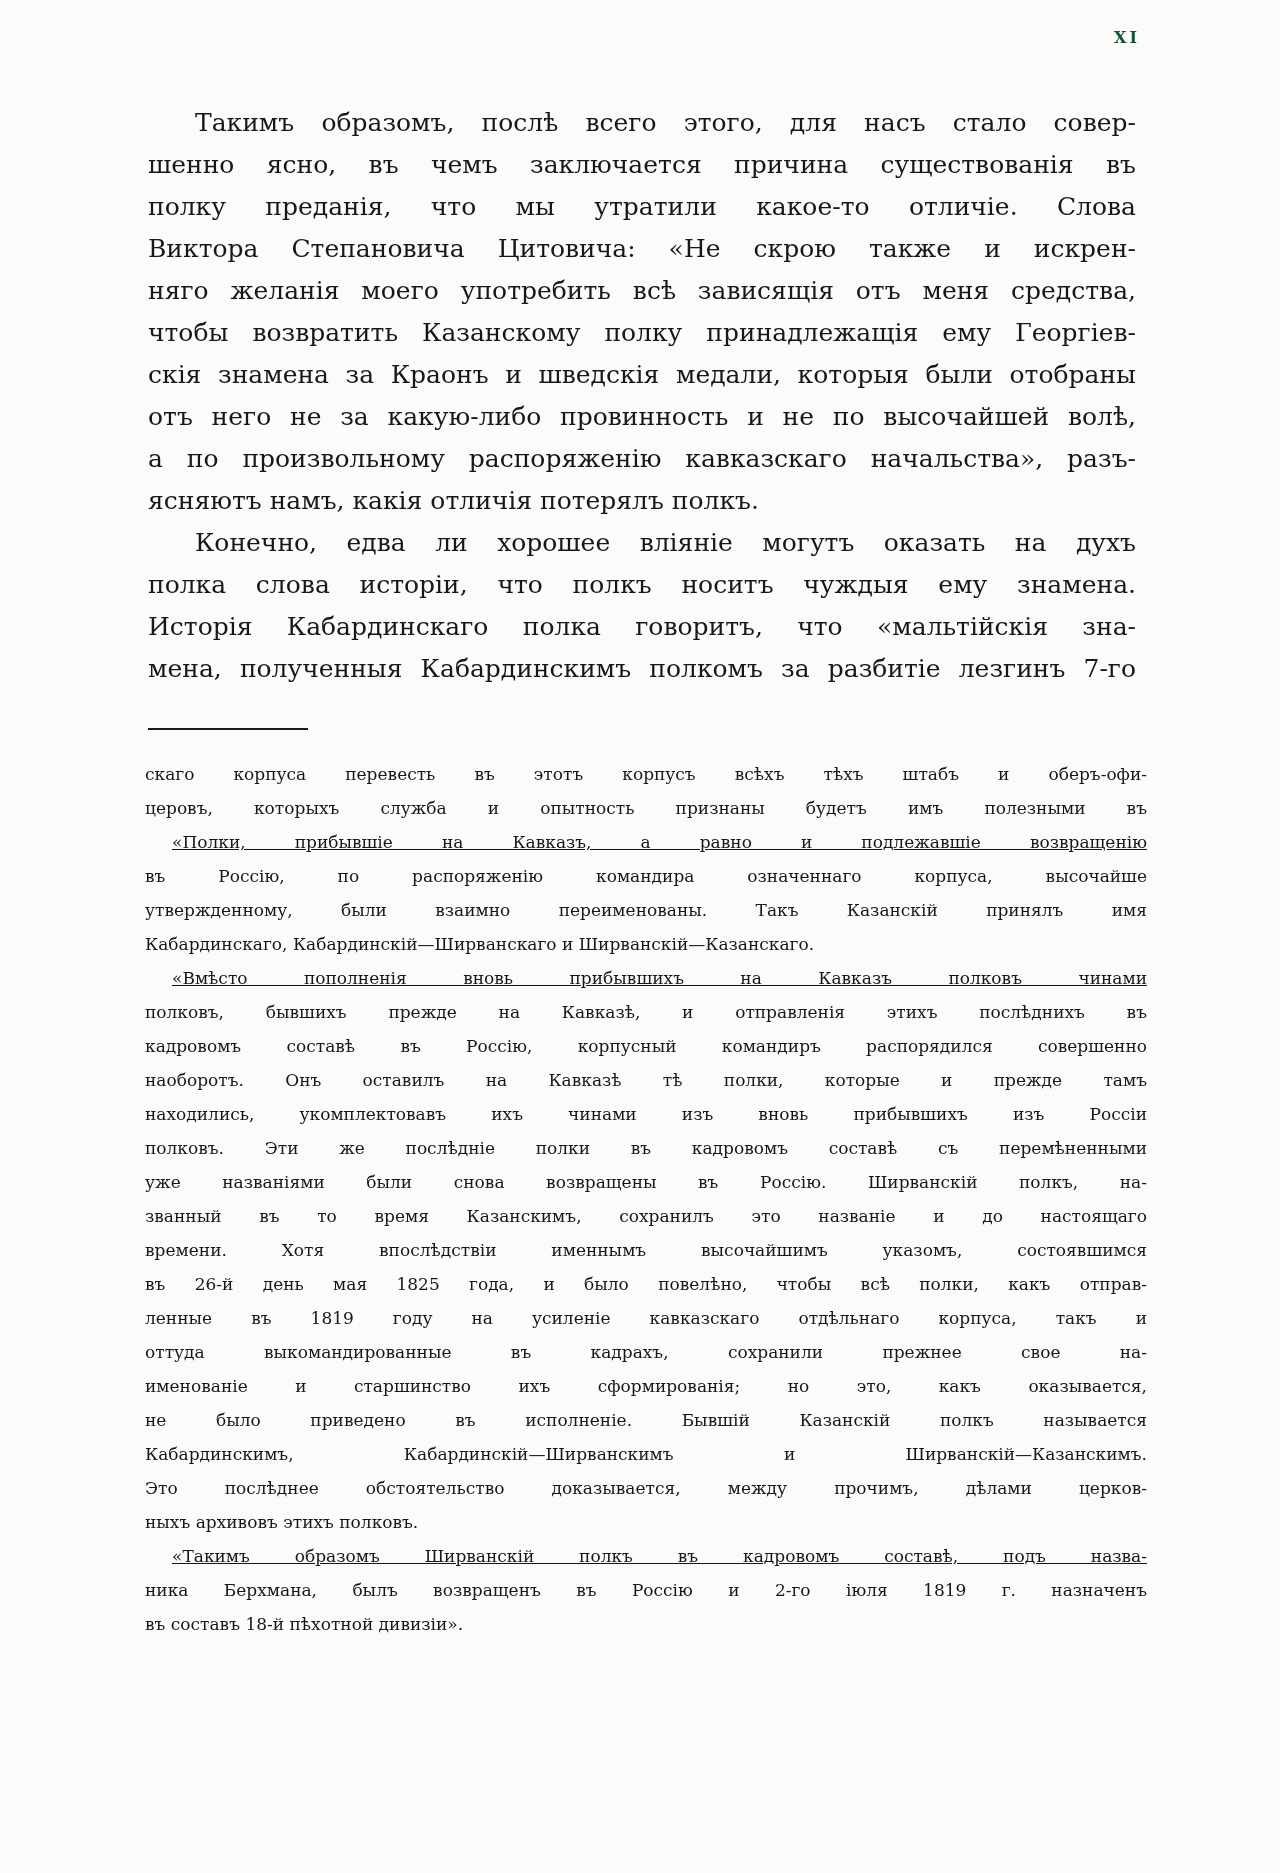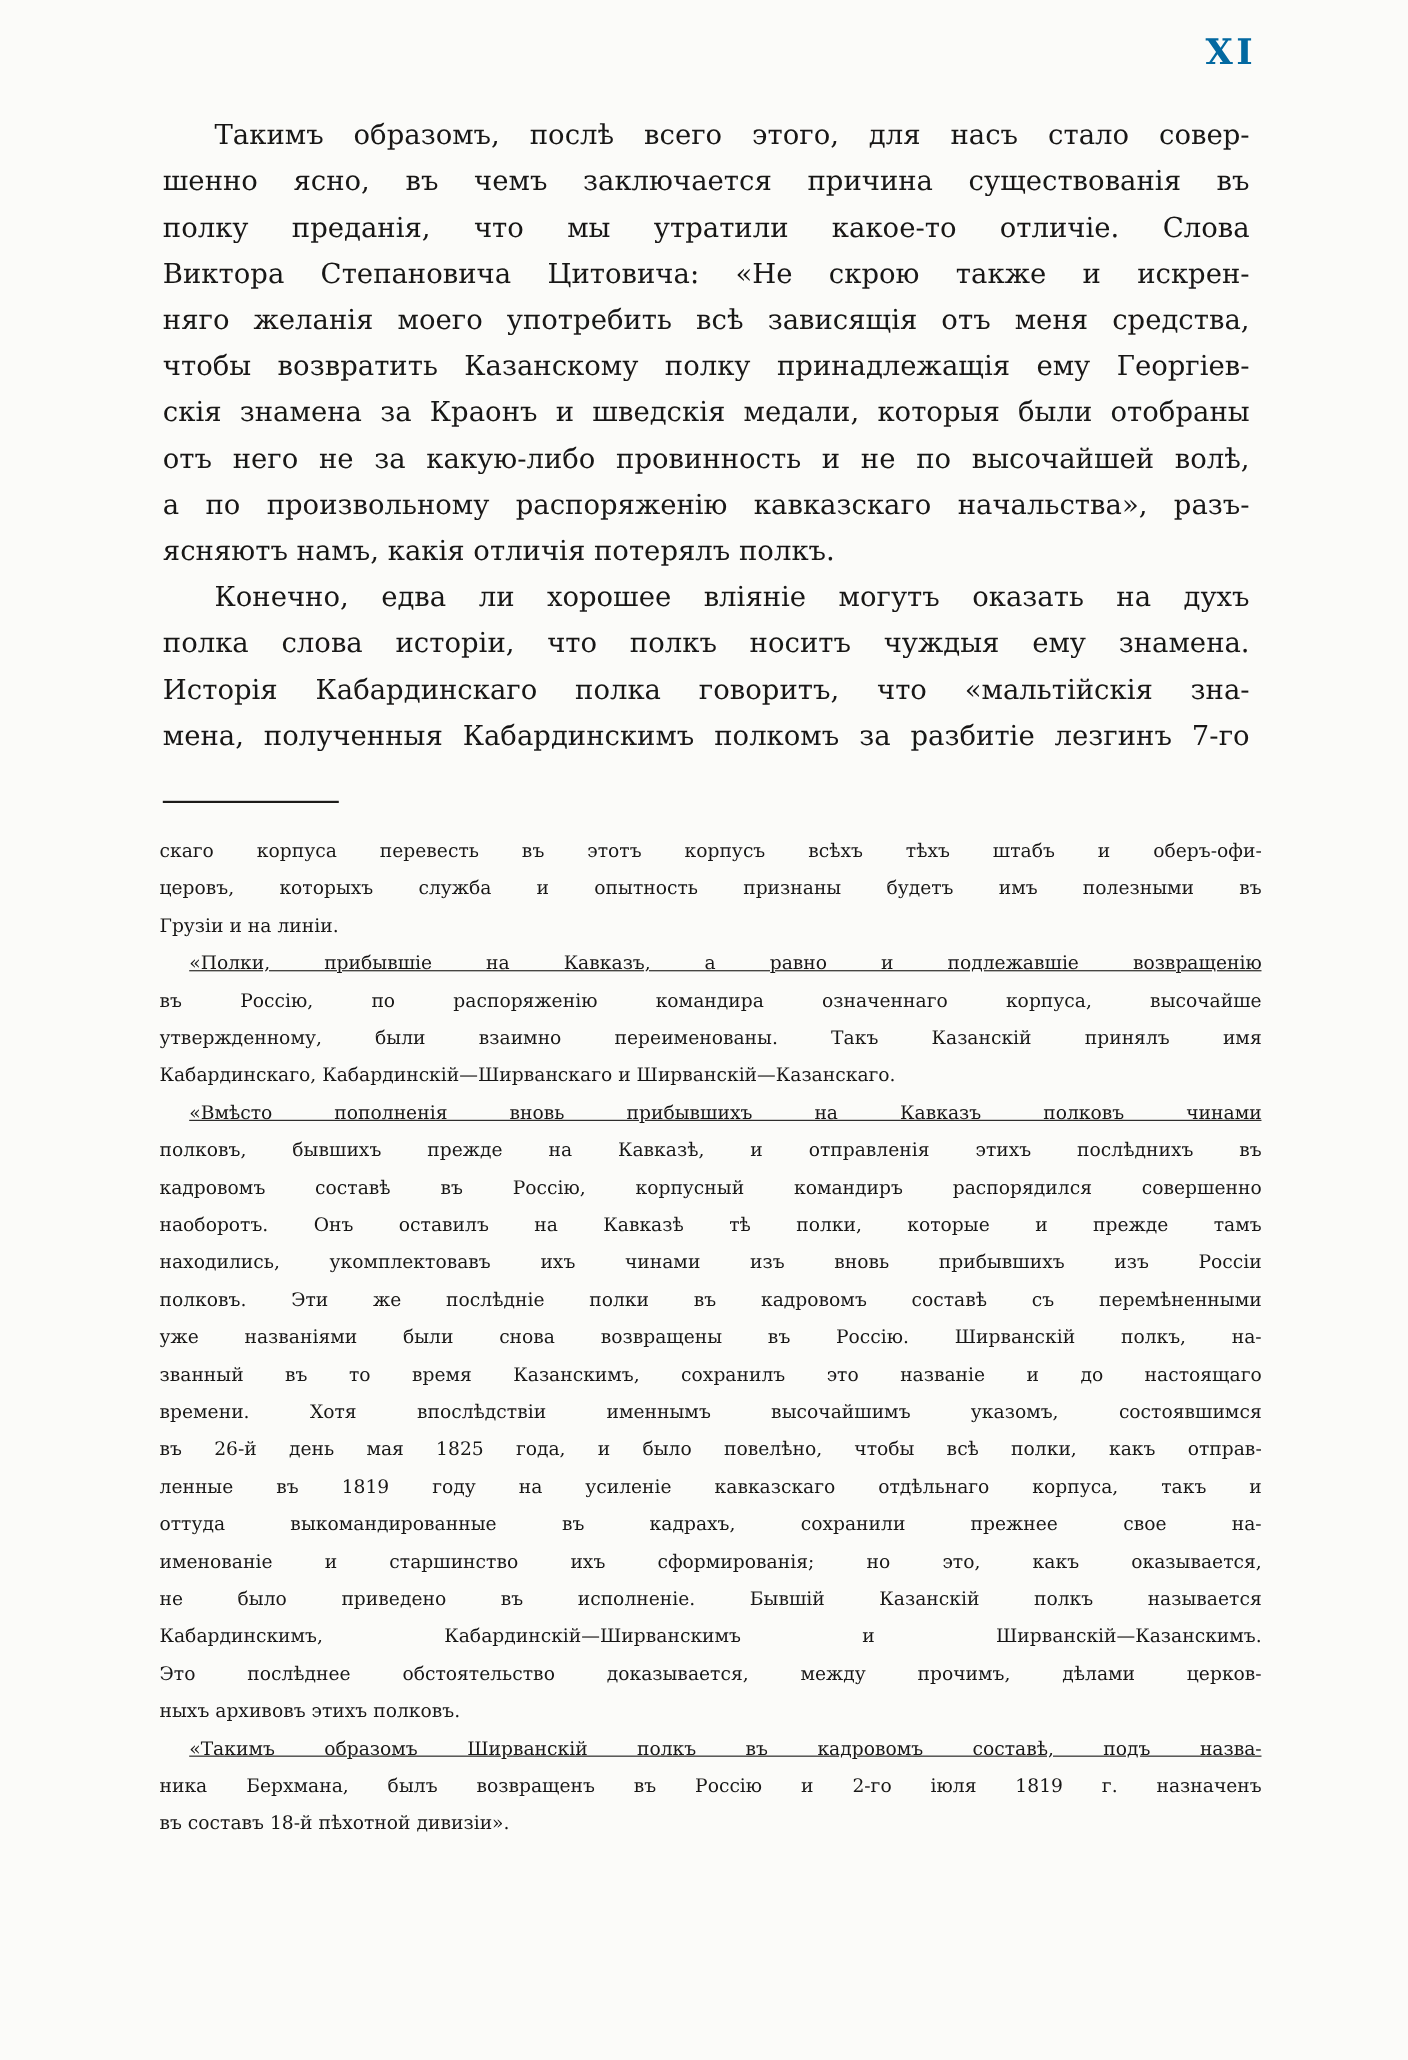--- a/index.html
+++ b/index.html
@@ -14,24 +14,24 @@
     color: #181716;
     font-family: "DejaVu Serif", "Liberation Serif", serif;
     overflow: hidden;
   }
   .page-number {
     position: absolute;
     top: 28px;
     left: 1096px;
     width: 44px;
     text-align: right;
-    font-size: 32px;
+    font-size: 16px;
     font-weight: bold;
     letter-spacing: 3px;
-    color: #0369a1;
+    color: #14532d;
   }
   .main-text {
     position: absolute;
     top: 102px;
     left: 148px;
     width: 988px;
   }
   .main-text .tline {
     height: 42px;
     line-height: 42px;
@@ -90,21 +90,20 @@
     <div class="tline"><span>полка слова исторіи, что полкъ носитъ чуждыя ему знамена.</span></div>
     <div class="tline"><span>Исторія </span><span class="it">Кабардинскаго </span><span>полка говоритъ, что </span><span class="it">«мальтійскія зна-</span></div>
     <div class="tline"><span class="it">мена, полученныя Кабардинскимъ полкомъ за разбитіе лезгинъ 7-го</span></div>
   </div>
 
 <div class="footnote-rule"></div>
 
 <div class="footnote-text">
     <div class="tline"><span>скаго корпуса перевесть въ этотъ корпусъ всѣхъ тѣхъ штабъ и оберъ-офи-</span></div>
     <div class="tline"><span>церовъ, которыхъ служба и опытность признаны будетъ имъ полезными въ</span></div>
-    <div class="tline end"><span>Грузіи и на линіи.</span></div>
     <div class="tline ind"><span>«Полки, прибывшіе на Кавказъ, а равно и подлежавшіе возвращенію</span></div>
     <div class="tline"><span>въ Россію, по распоряженію командира означеннаго корпуса, высочайше</span></div>
     <div class="tline"><span>утвержденному, были взаимно переименованы. Такъ Казанскій принялъ имя</span></div>
     <div class="tline end"><span>Кабардинскаго, Кабардинскій—Ширванскаго и Ширванскій—Казанскаго.</span></div>
     <div class="tline ind"><span>«Вмѣсто пополненія вновь прибывшихъ на Кавказъ полковъ чинами</span></div>
     <div class="tline"><span>полковъ, бывшихъ прежде на Кавказѣ, и отправленія этихъ послѣднихъ въ</span></div>
     <div class="tline"><span>кадровомъ составѣ въ Россію, корпусный командиръ распорядился совершенно</span></div>
     <div class="tline"><span>наоборотъ. Онъ оставилъ на Кавказѣ тѣ полки, которые и прежде тамъ</span></div>
     <div class="tline"><span>находились, укомплектовавъ ихъ чинами изъ вновь прибывшихъ изъ Россіи</span></div>
     <div class="tline"><span>полковъ. Эти же послѣдніе полки въ кадровомъ составѣ съ перемѣненными</span></div>

